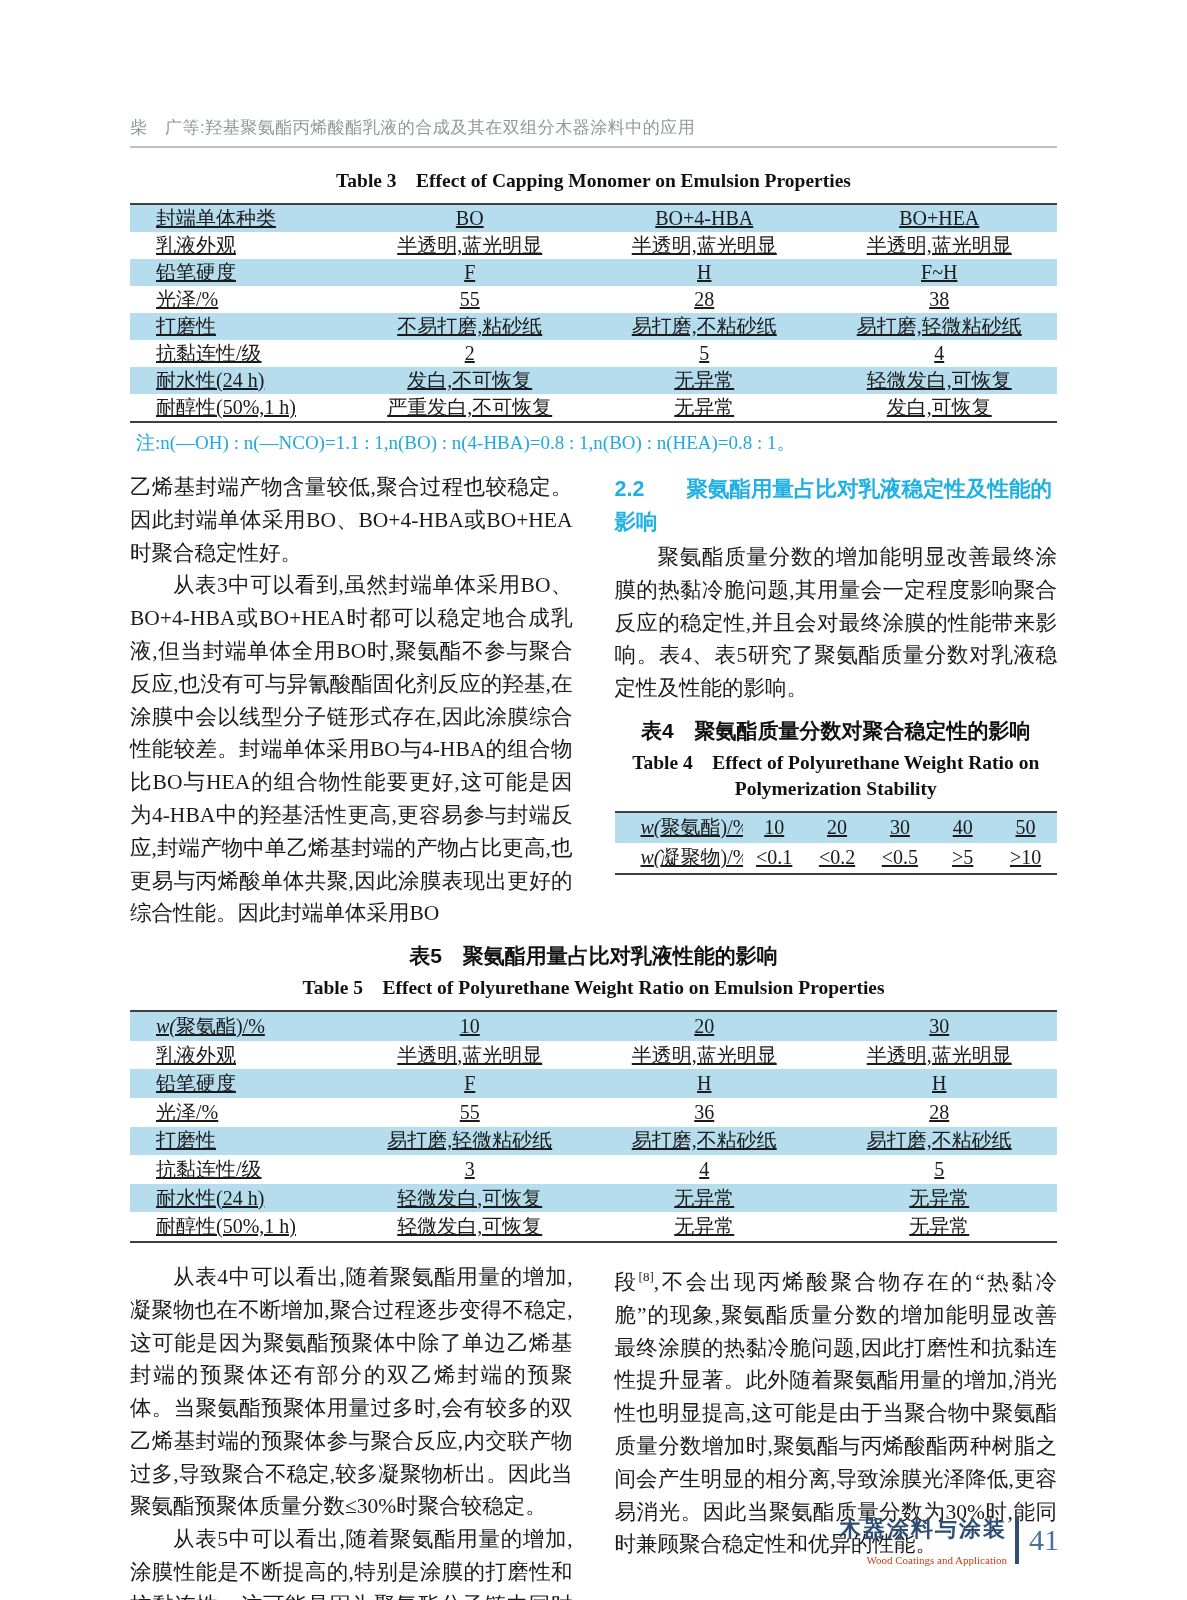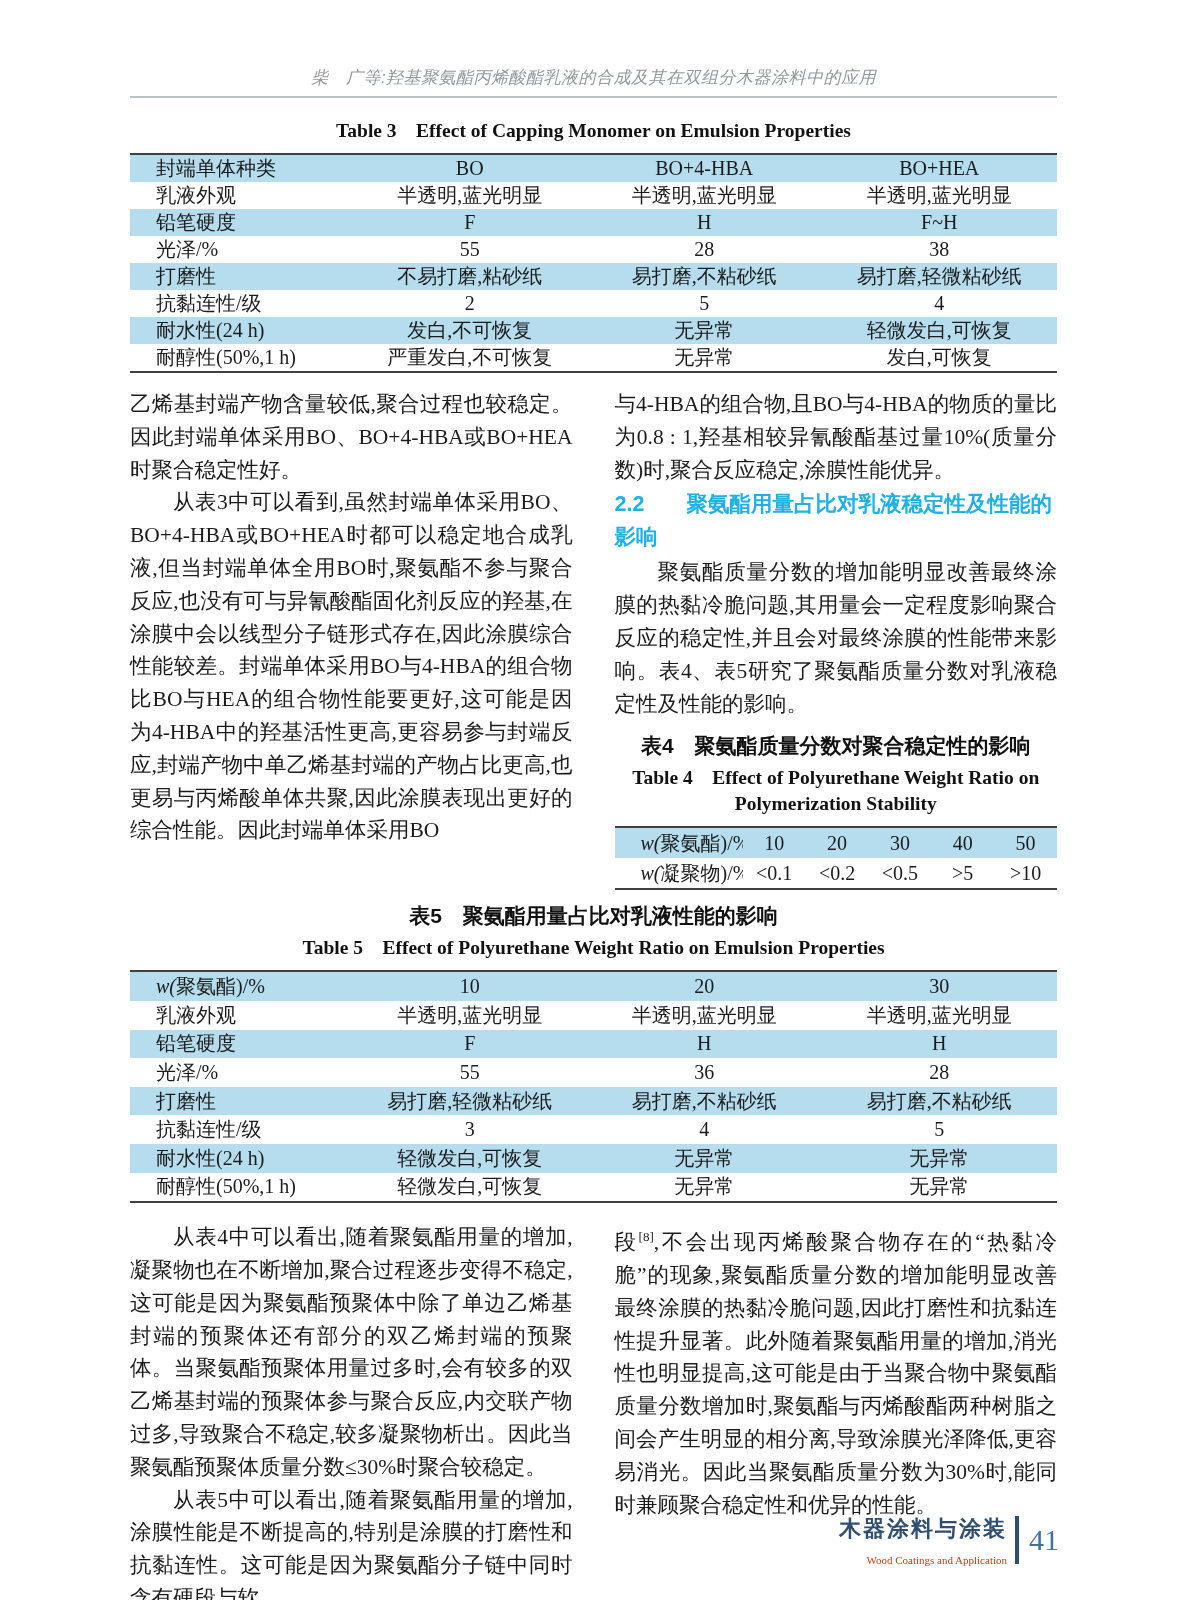--- a/index.html
+++ b/index.html
@@ -5,39 +5,39 @@
   * { margin:0; padding:0; box-sizing:border-box; }
   body { background:#e8e8e8; }
   .page {
     position:relative; width:1187px; height:1600px; margin:0 auto;
     background:#ffffff; overflow:hidden;
     font-family:"Liberation Serif","DejaVu Serif",serif; color:#1b1b1b;
   }
   .content { padding:0 130px; }
 
   
-  .runhead { padding-top:66px; text-align:center;font-style:italic; }
+  .runhead { padding-top:116px; text-align:left; }
   .runhead .rh-text {
     font-family:"Liberation Sans","DejaVu Sans",sans-serif;
     font-size:17px; color:#8e999e; letter-spacing:0.5px;
   }
   .rh-rule { margin-top:7px; height:2px; background:#bcc3c5; }
 
   
   .tbl-title-zh {
     text-align:center; font-family:"Liberation Sans","DejaVu Sans",sans-serif;
     font-weight:bold; font-size:21px; color:#111;
   }
   .tbl-title-en {
     text-align:center; font-weight:bold; font-size:19.5px; color:#111;
     margin-top:5px; line-height:26px;
   }
 
   
-  .tbl { border-top:2px solid #404040; border-bottom:2px solid #404040; margin-top:9px; }
+  .tbl { border-top:2px solid #404040; border-bottom:2px solid #404040; margin-top:9px;text-decoration:underline; }
   .trow { display:grid; align-items:center; }
   .tbl-wide .trow { grid-template-columns:24% 25.3% 25.3% 25.4%; height:27px; }
   .tbl-t5 .trow { height:28.6px; }
   .tbl-4 .trow { grid-template-columns:29% 14.2% 14.2% 14.2% 14.2% 14.2%; height:30px; }
   .stripe { background:#b5ddee; }
   .tcell { font-size:20px; white-space:nowrap; overflow:hidden; }
   .tcell.label { text-align:left; padding-left:26px; }
   .tcell.val { text-align:center; }
   .tcell.ifl::first-letter { font-style:italic; }
 
@@ -135,29 +135,29 @@
             <div class="tcell val">无异常</div>
             <div class="tcell val">轻微发白,可恢复</div>
           </div>
           <div class="trow plain">
             <div class="tcell label">耐醇性(50%,1 h)</div>
             <div class="tcell val">严重发白,不可恢复</div>
             <div class="tcell val">无异常</div>
             <div class="tcell val">发白,可恢复</div>
           </div>
         </div>
+      <div class="tbl-note">注:n(—OH) : n(—NCO)=1.1 : 1,n(BO) : n(4-HBA)=0.8 : 1,n(BO) : n(HEA)=0.8 : 1。</div>
     </div>
 
     <div class="two-col">
       <div class="col">
         <p class="para">乙烯基封端产物含量较低,聚合过程也较稳定。因此封端单体采用BO、BO+4-HBA或BO+HEA时聚合稳定性好。</p>
         <p class="para indent">从表3中可以看到,虽然封端单体采用BO、BO+4-HBA或BO+HEA时都可以稳定地合成乳液,但当封端单体全用BO时,聚氨酯不参与聚合反应,也没有可与异氰酸酯固化剂反应的羟基,在涂膜中会以线型分子链形式存在,因此涂膜综合性能较差。封端单体采用BO与4-HBA的组合物比BO与HEA的组合物性能要更好,这可能是因为4-HBA中的羟基活性更高,更容易参与封端反应,封端产物中单乙烯基封端的产物占比更高,也更易与丙烯酸单体共聚,因此涂膜表现出更好的综合性能。因此封端单体采用BO</p>
       </div>
       <div class="col">
-        <p class="para">与4-HBA的组合物,且BO与4-HBA的物质的量比为0.8 : 1,羟基相较异氰酸酯基过量10%(质量分数)时,聚合反应稳定,涂膜性能优异。</p>
         <div class="sec-head">
           <span class="sec-num">2.2</span><span>聚氨酯用量占比对乳液稳定性及性能的影响</span>
         </div>
         <p class="para indent">聚氨酯质量分数的增加能明显改善最终涂膜的热黏冷脆问题,其用量会一定程度影响聚合反应的稳定性,并且会对最终涂膜的性能带来影响。表4、表5研究了聚氨酯质量分数对乳液稳定性及性能的影响。</p>
 
         <div class="t4-block">
           <div class="tbl-title-zh">表4　聚氨酯质量分数对聚合稳定性的影响</div>
           <div class="tbl-title-en">Table 4　Effect of Polyurethane Weight Ratio on Polymerization Stability</div>
           <div class="tbl tbl-4">
               <div class="trow stripe">

